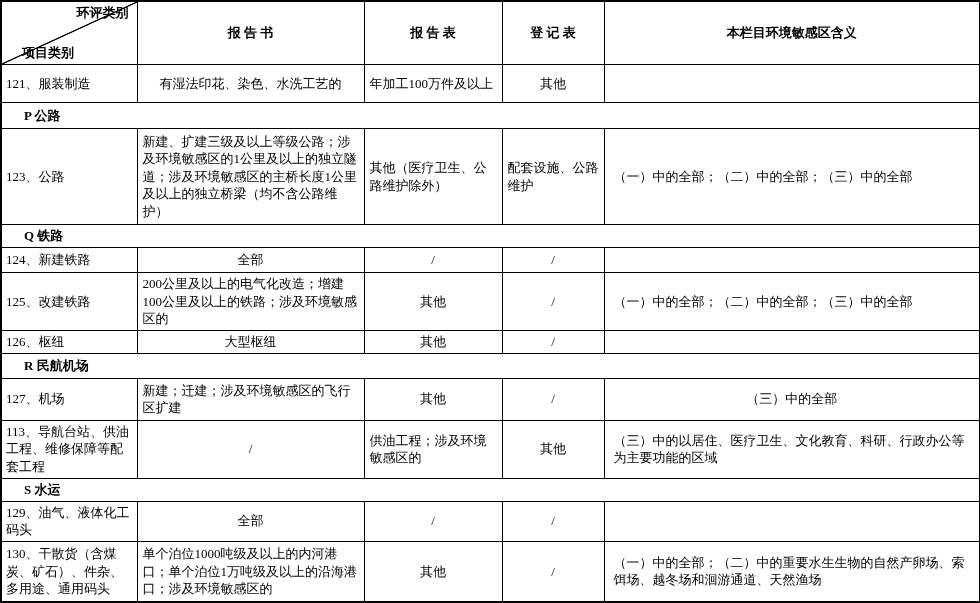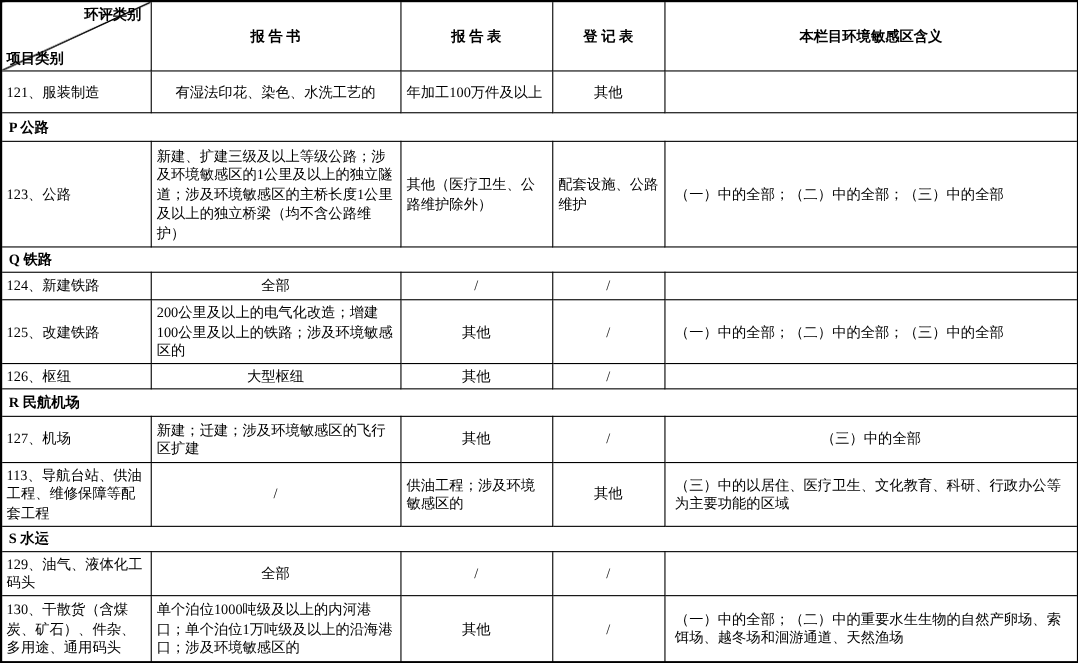--- a/index.html
+++ b/index.html
@@ -19,27 +19,27 @@
   }
   thead th{font-weight:bold;text-align:center;height:38px;}
   
   th.diag{
     position:relative;padding:12px;
     background:linear-gradient(to bottom right,
       transparent calc(50% - 1px), #000 calc(50% - 0.3px),
       #000 calc(50% + 0.3px), transparent calc(50% + 1px));
   }
   .diag-top{position:absolute;top:2px;right:8px;font-weight:bold;}
-  .diag-bottom{position:absolute;bottom:2px;left:4px;font-weight:bold;text-align:right;}
+  .diag-bottom{position:absolute;bottom:2px;left:20px;font-weight:bold;text-align:right;}
   td.cat{text-align:left;padding-left:4px;}
   td.ac{text-align:center;}
   td.al{text-align:left;padding-left:5px;margin-left:27px;}
   td.meaning-left{padding-left:9px;}
   td.section{
-    font-weight:bold;text-align:left;padding:2px 6px;
+    font-weight:bold;text-align:left;padding:2px 22px;
   }
 </style>
 </head>
 <body>
 
 <table class="eia">
   <colgroup>
     <col style="width:136px">
     <col style="width:227px">
     <col style="width:138px">

